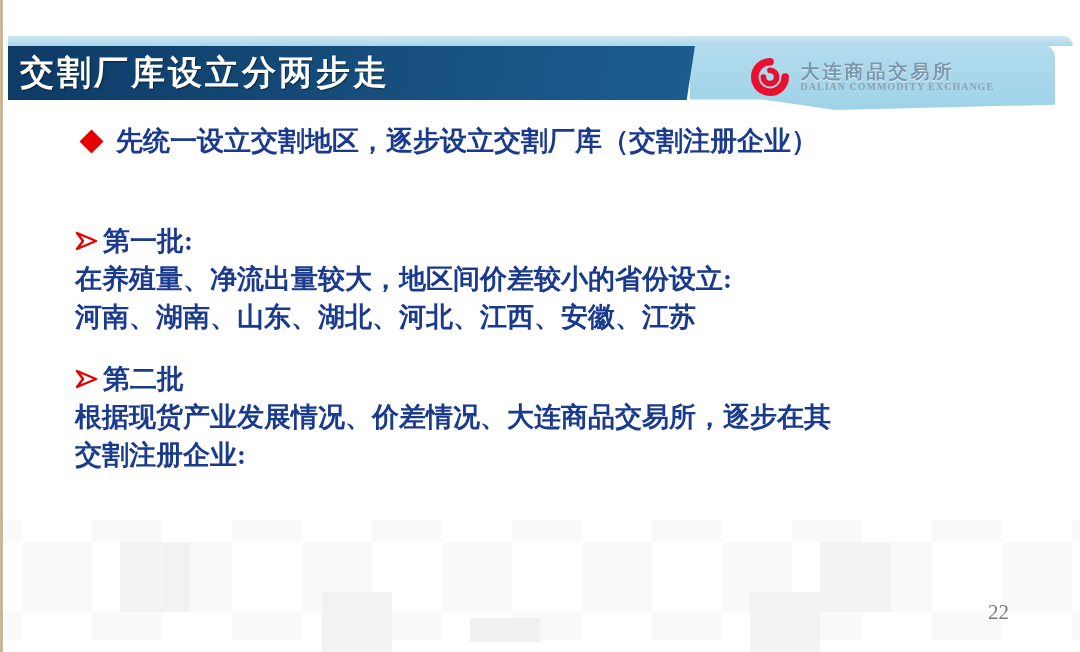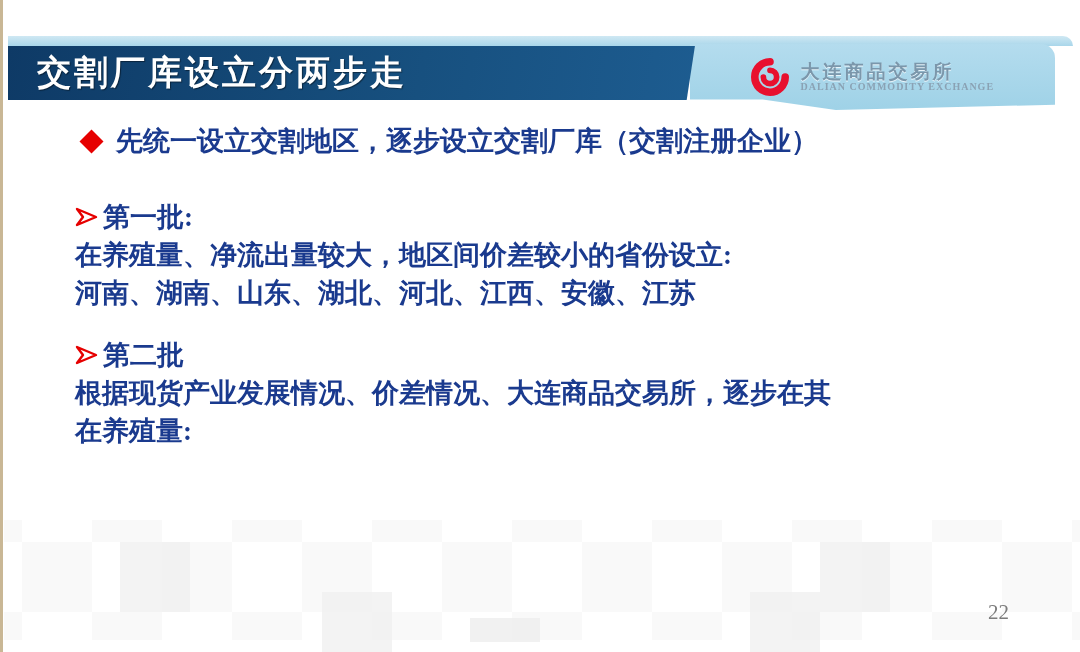--- a/index.html
+++ b/index.html
@@ -18,32 +18,32 @@
   .logo-panel { position:absolute; left:64%; right:18px; top:8px; height:66px;
                 background:linear-gradient(#b4dcee,#9fd2e7);
                 border-top-right-radius:14px;
                 clip-path:polygon(0 0,100% 0,100% 92%,40% 100%,20% 84%,0 84%);
                 display:flex; align-items:center; justify-content:center; gap:12px; }
   .title-bar { position:absolute; left:0; top:10px; width:64.5%; height:54px;
                background:linear-gradient(100deg,#0e3a66 0%,#17507f 60%,#1d5c90 100%);
                clip-path:polygon(0 0,100% 0,98.8% 100%,0 100%);
                display:flex; align-items:center; }
   .slide-title { color:#ffffff; font-size:34px; font-weight:700; letter-spacing:3px;
-                 padding-left:29px; text-shadow:1px 1px 1px rgba(0,0,0,.45); white-space:nowrap; }
+                 padding-left:12px; text-shadow:1px 1px 1px rgba(0,0,0,.45); white-space:nowrap; }
   .swirl { width:38px; height:38px; flex:0 0 auto; }
   .logo-text { line-height:1.05; text-align:left; }
   .logo-zh { font-size:19px; font-weight:700; color:#7b97ab; letter-spacing:3px;
              text-shadow:0 1px 0 #e8f4fa; }
   .logo-en { font-size:10px; font-weight:700; color:#8aa2b4; letter-spacing:1px; }
 
   
   .content { position:absolute; left:75px; top:122px; width:960px;
              color:#1a3a8e; font-size:27px; font-weight:600; }
   .line { line-height:38px; white-space:nowrap; }
-  .main-bullet { display:flex; align-items:center; gap:16px; margin-left:8px; margin-bottom:38px; }
+  .main-bullet { display:flex; align-items:center; gap:16px; margin-left:8px; margin-bottom:62px; }
   .diamond { width:17px; height:17px; background:#e60000; transform:rotate(45deg);
              flex:0 0 auto; }
   .heading-row { display:flex; align-items:center; gap:4px; }
   .arrow-icon { width:24px; height:20px; flex:0 0 auto; }
   .gap-before-batch2 { margin-top:24px; }
 
   
   .checker { position:absolute; left:4px; right:0; top:520px; height:120px;
              background:conic-gradient(from 90deg at 50% 50%, #f9f9f9 25%, #ffffff 0 50%, #f9f9f9 0 75%, #ffffff 0) 18px 22px / 140px 140px; }
   .sq { position:absolute; width:70px; height:70px; background:#f0f0f0; opacity:.8; }
@@ -94,21 +94,21 @@
     <div class="line">在养殖量、净流出量较大，地区间价差较小的省份设立:</div>
     <div class="line">河南、湖南、山东、湖北、河北、江西、安徽、江苏</div>
 
     <div class="heading-row gap-before-batch2">
       <svg class="arrow-icon" viewBox="0 0 24 20">
         <path d="M2 2 L21 10 L2 18 L8 10 Z" fill="#ffffff" stroke="#e60000" stroke-width="2.4" stroke-linejoin="round"></path>
       </svg>
       <span class="line">第二批</span>
     </div>
     <div class="line">根据现货产业发展情况、价差情况、大连商品交易所，逐步在其</div>
-    <div class="line">在养殖量:</div>
+    <div class="line">交割注册企业:</div>
 
   </div>
 
   <div class="checker"></div>
   <div class="sq sq1"></div>
   <div class="sq sq2"></div>
   <div class="sq sq3"></div>
   <div class="sq sq4"></div>
   <div class="sq sq5"></div>
 

